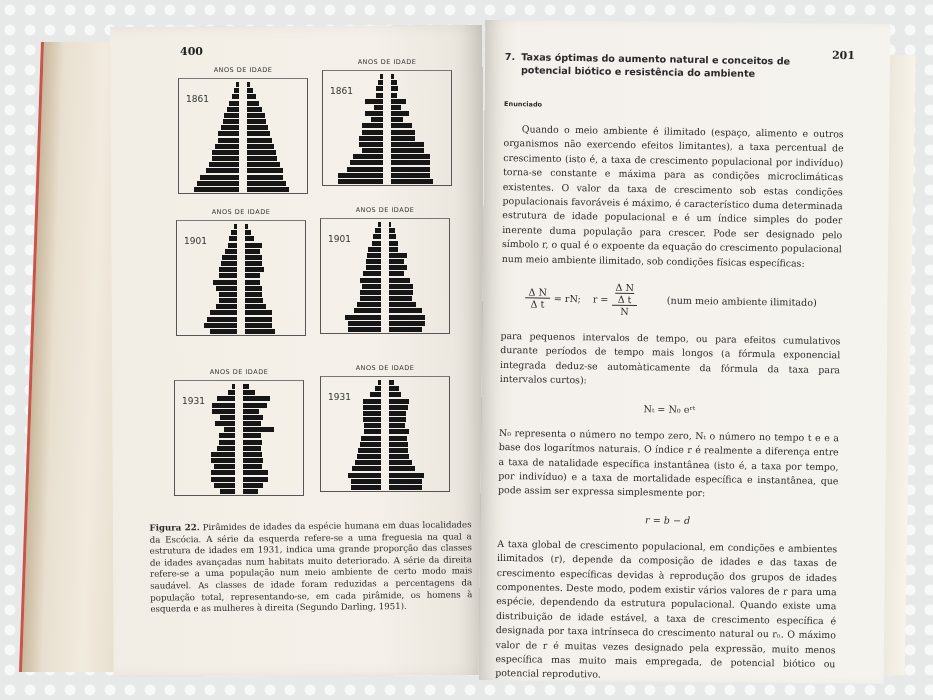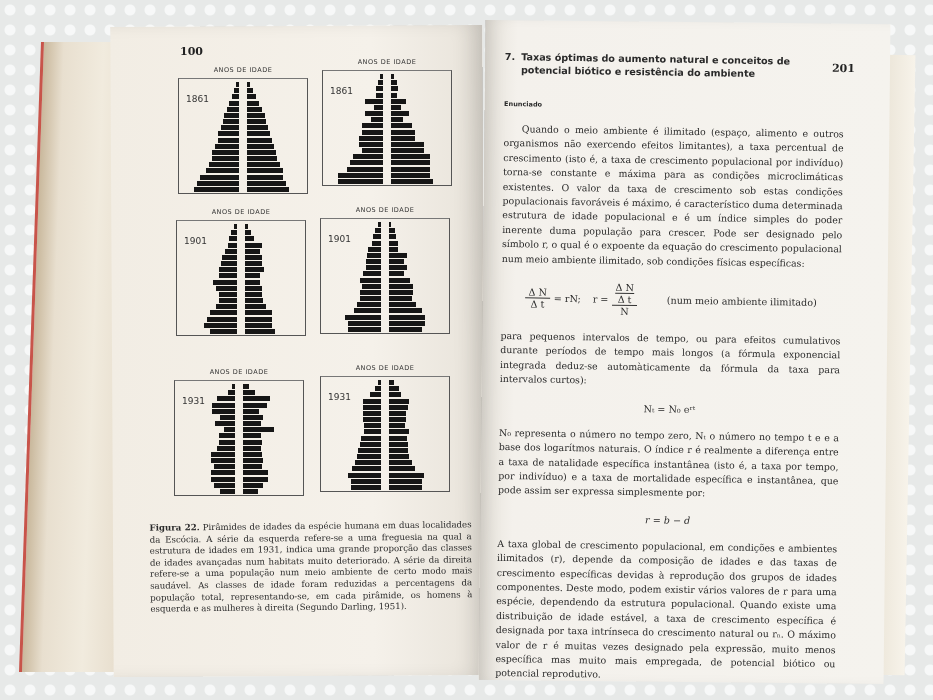--- a/index.html
+++ b/index.html
@@ -81,21 +81,21 @@
 
 <div class="bg-pattern"></div>
 
 <div class="book">
   <div class="page-stack-left"></div>
   <div class="page-stack-right"></div>
 
   <div class="page-left"></div>
   <div class="page-right"></div>
 
-  <span class="pnum" style="left:180px;top:45px;">100</span>
+  <span class="pnum" style="left:180px;top:45px;">400</span>
 
   <div id="pyramids">
       <div class="pyr" style="left: 178px; top: 70px;">
         <div class="pyr-frame"></div>
         <div class="pyr-title">ANOS DE IDADE</div>
         <div class="pyr-year">1861</div>
         <div class="pyr-rows">
           <div class="pyr-row">
             <div class="bar-m" style="width: 3px; left: 58px;"></div>
             <div class="bar-f" style="width: 3px; left: 69px;"></div>
@@ -565,21 +565,21 @@
           </div>
         </div>
       </div>
     </div>
 
   <div class="caption">
     <b>Figura 22.</b>
     <span>Pirâmides de idades da espécie humana em duas localidades da Escócia. A série da esquerda refere-se a uma freguesia na qual a estrutura de idades em 1931, indica uma grande proporção das classes de idades avançadas num habitats muito deteriorado. A série da direita refere-se a uma população num meio ambiente de certo modo mais saudável. As classes de idade foram reduzidas a percentagens da população total, representando-se, em cada pirâmide, os homens à esquerda e as mulheres à direita (Segundo Darling, 1951).</span>
   </div>
 
-  <span class="pnum" style="left:832px;top:62px;transform:rotate(1deg);">201</span>
+  <span class="pnum" style="left:832px;top:49px;transform:rotate(1deg);">201</span>
 
   <div class="rtext">
     <div class="sec-title">
       <span>7.</span>
       <span style="width:300px">Taxas óptimas do aumento natural e conceitos de potencial biótico e resistência do ambiente</span>
     </div>
     <div class="sub">Enunciado</div>
     <p class="para indent">Quando o meio ambiente é ilimitado (espaço, alimento e outros organismos não exercendo efeitos limitantes), a taxa percentual de crescimento (isto é, a taxa de crescimento populacional por indivíduo) torna-se constante e máxima para as condições microclimáticas existentes. O valor da taxa de crescimento sob estas condições populacionais favoráveis é máximo, é característico duma determinada estrutura de idade populacional e é um índice simples do poder inerente duma população para crescer. Pode ser designado pelo símbolo r, o qual é o expoente da equação do crescimento populacional num meio ambiente ilimitado, sob condições físicas específicas:</p>
 
     <div class="formula" style="display:flex;justify-content:center;align-items:center;gap:4px;">

